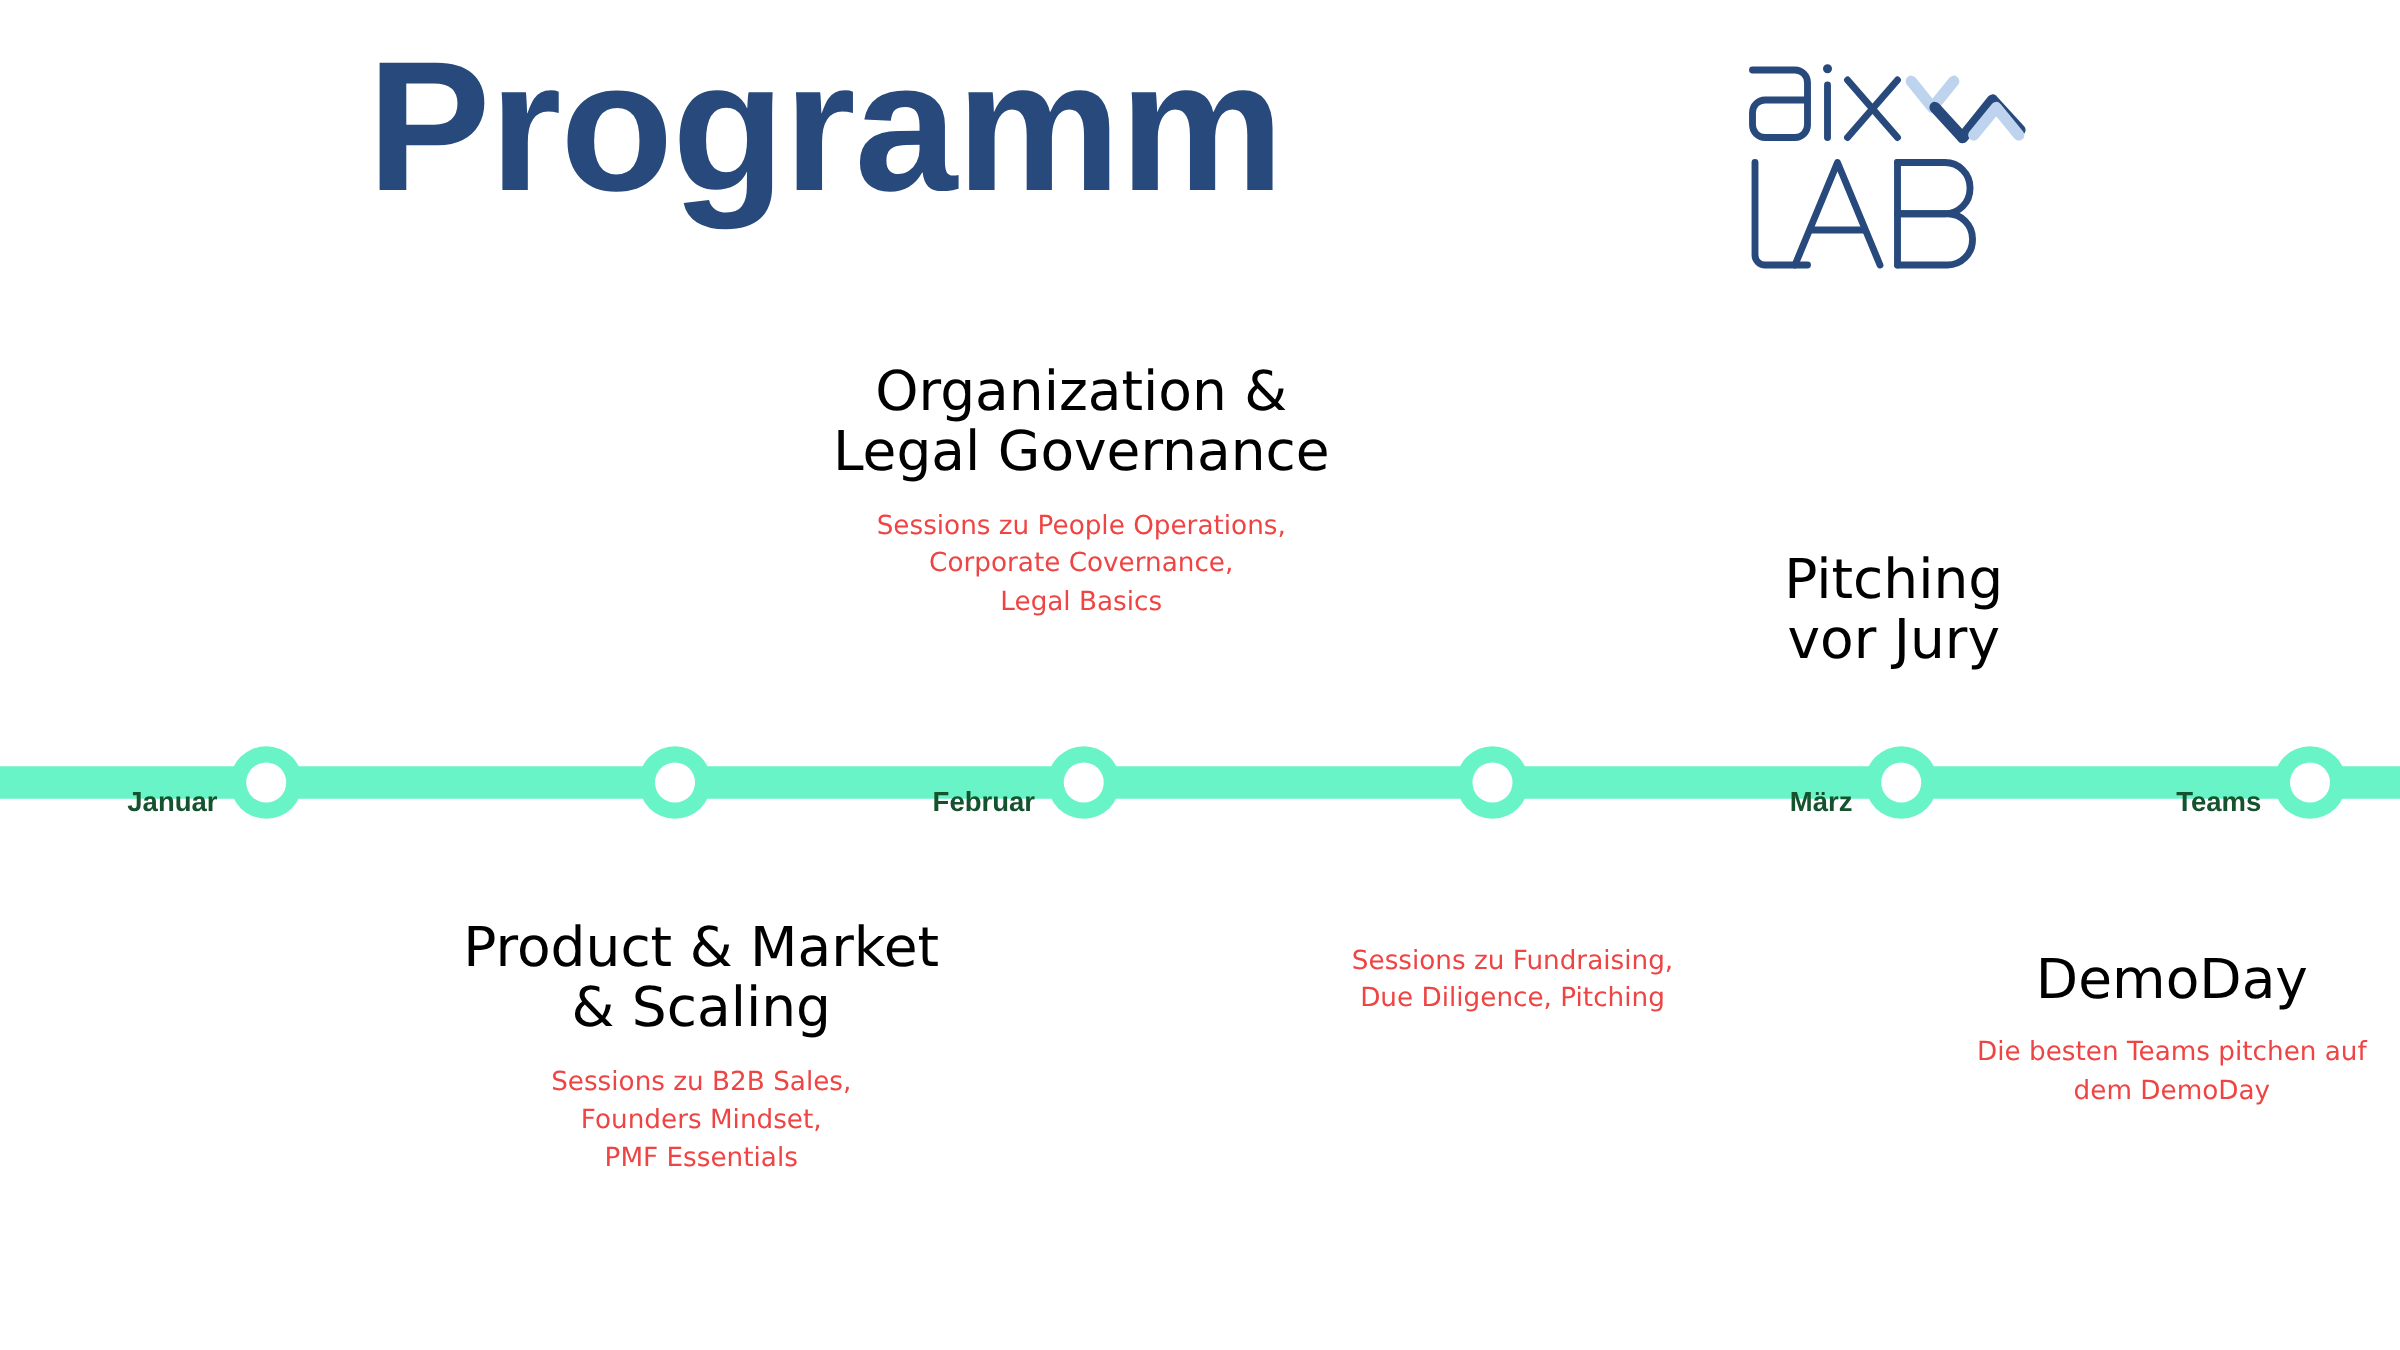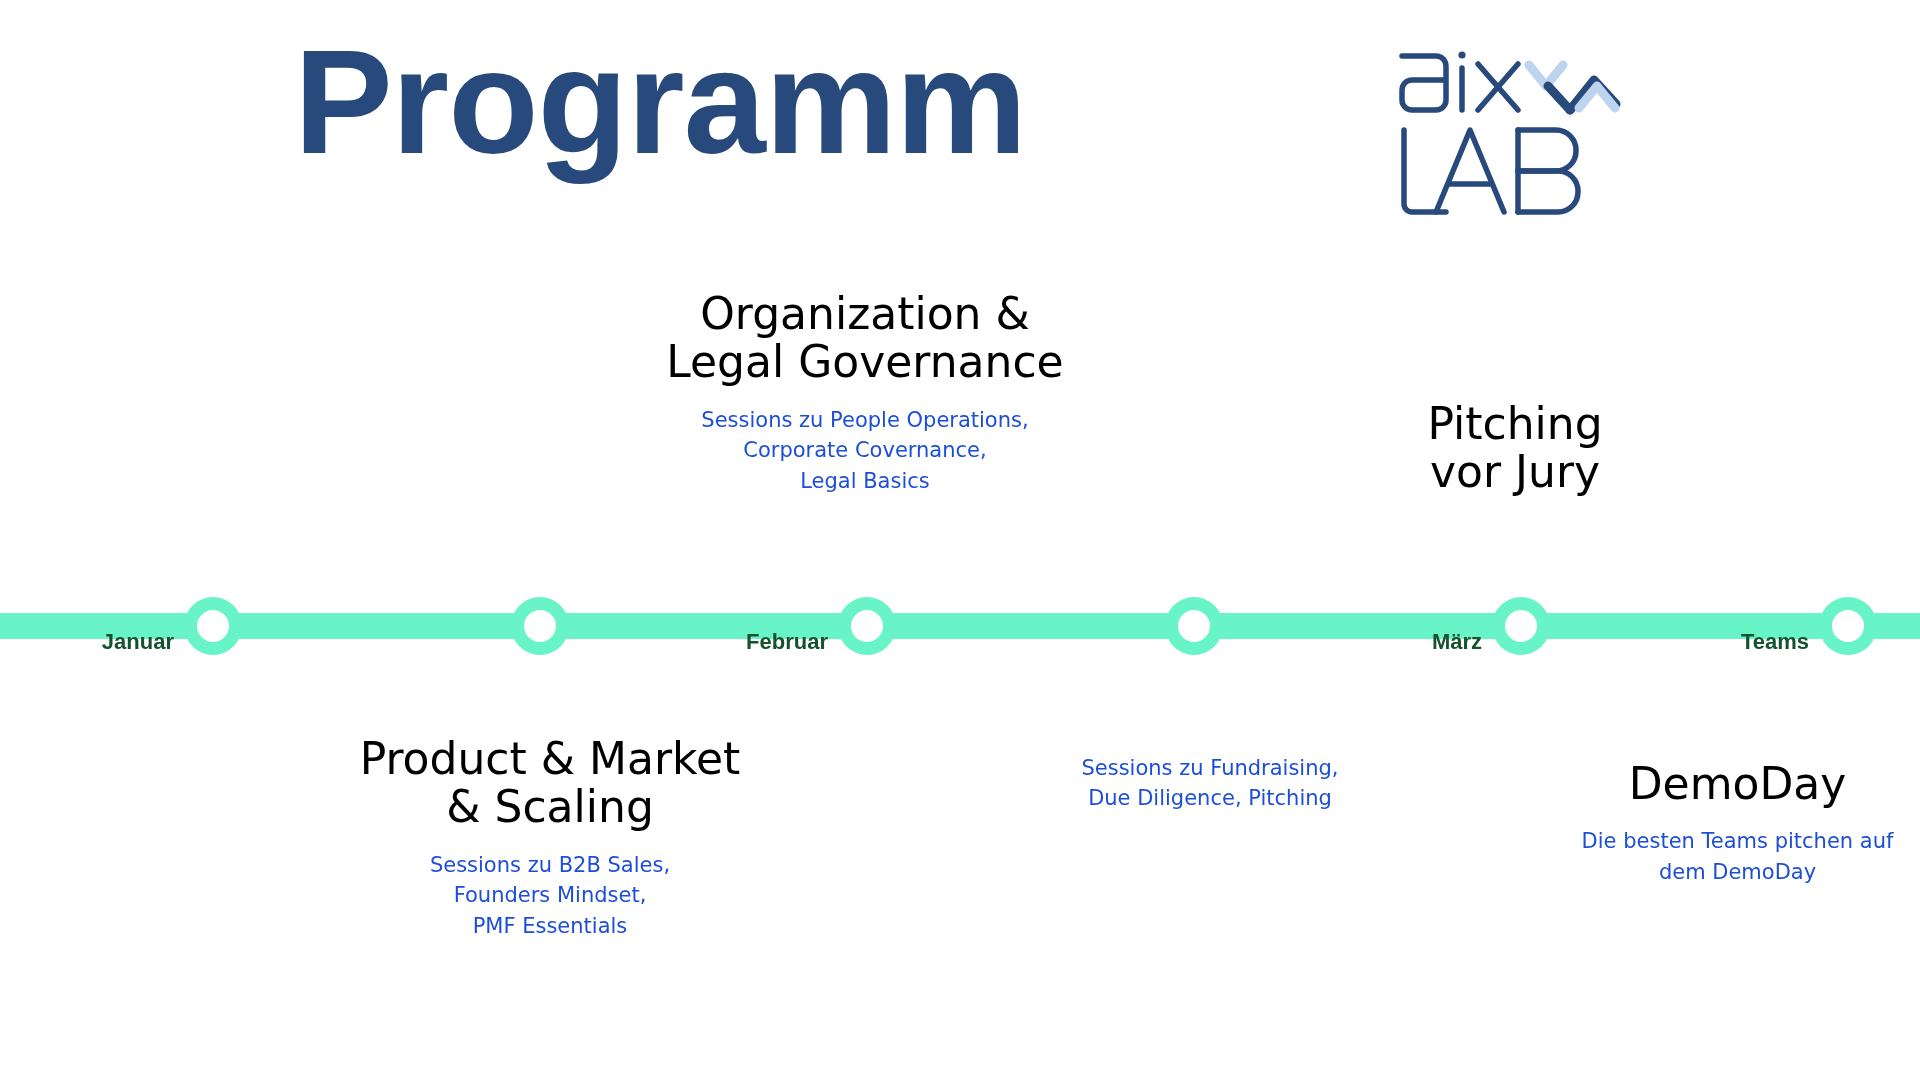--- a/index.html
+++ b/index.html
@@ -99,32 +99,32 @@
     line-height:1.10;
     color:#000000;
     white-space:pre-line;
   }
   .block .sub {
     margin-top:18px;
     font-family:"DejaVu Sans", sans-serif;
     font-weight:400;
     font-size:21px;
     line-height:1.45;
-    color:#1d4ed8;
+    color:#ef4444;
     white-space:pre-line;
   }
-  .block.plain .head { margin-bottom:0; }
+  .block.plain .head { margin-bottom:0;margin-top:40px; }
 
   
   .b-kickoff   { left:10px;   top:487px;  width:290px; }
   .b-org       { left:605px;  top:290px;  width:520px; }
   .b-pitching  { left:1335px; top:400px;  width:360px; }
 
   
-  .b-product   { left:305px;  top:735px;  width:490px; }
+  .b-product   { left:316px;  top:735px;  width:490px; }
   .b-fund      { left:1000px; top:735px;  width:420px; }
   .b-demo      { left:1555px; top:760px;  width:365px; }
 </style>
 </head>
 <body>
 
 <div class="slide">
 
   <div class="page-title">Programm</div>
 

